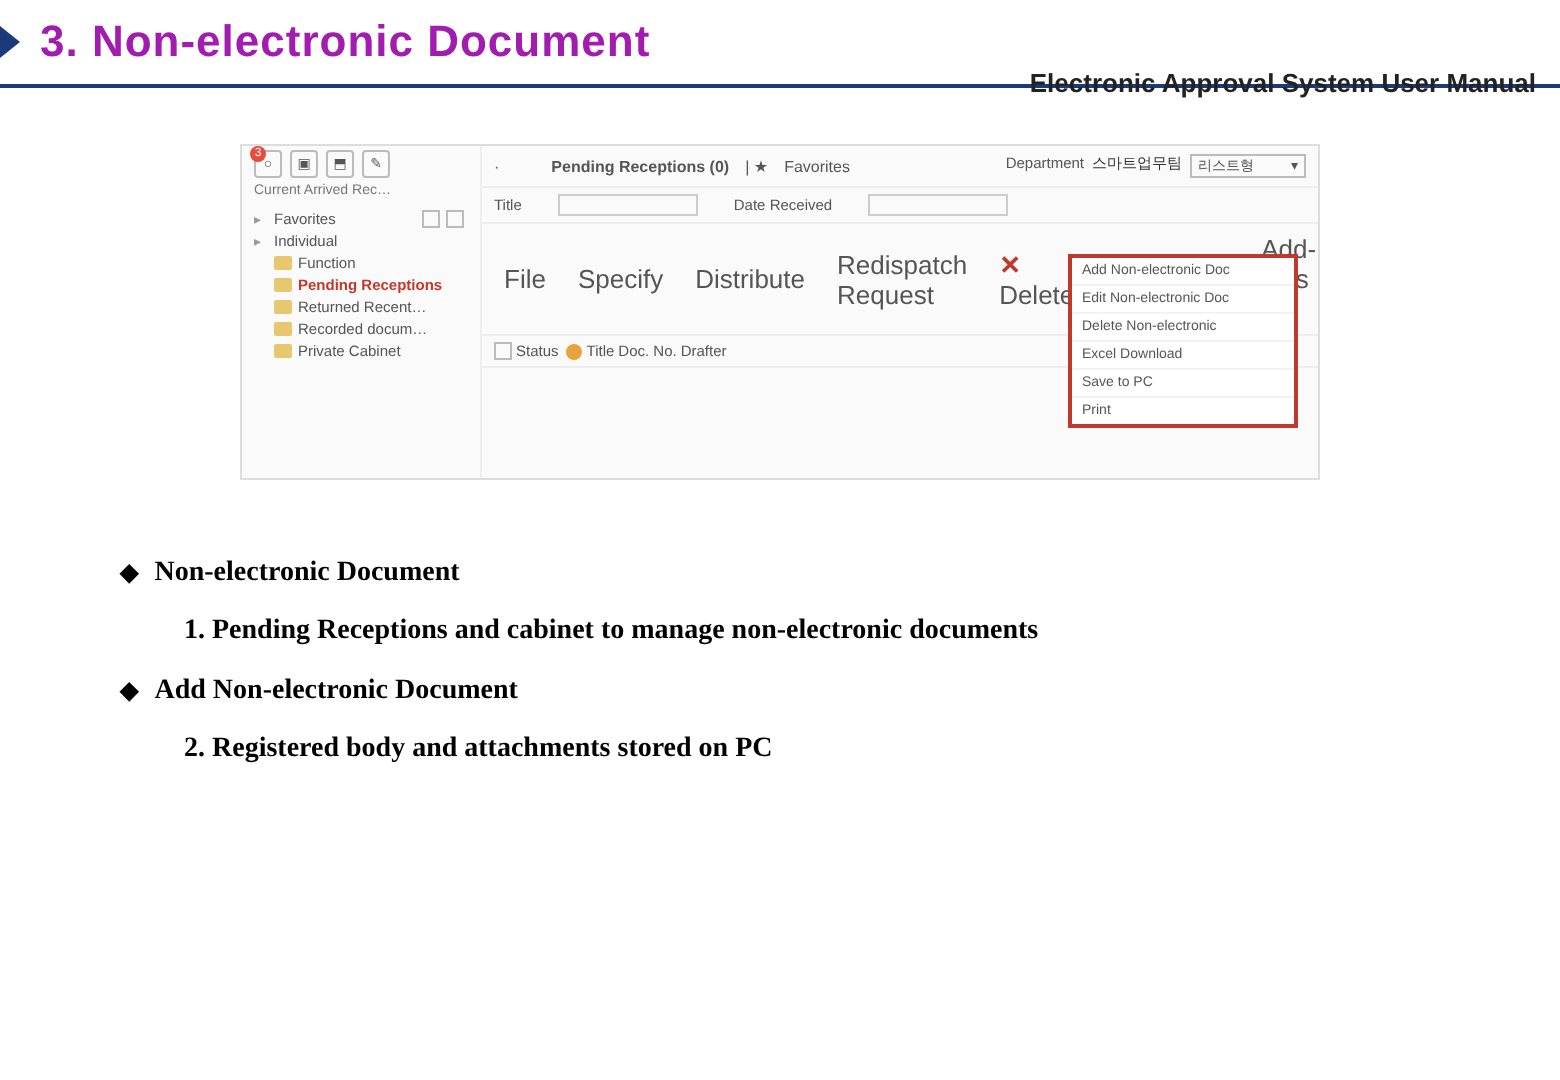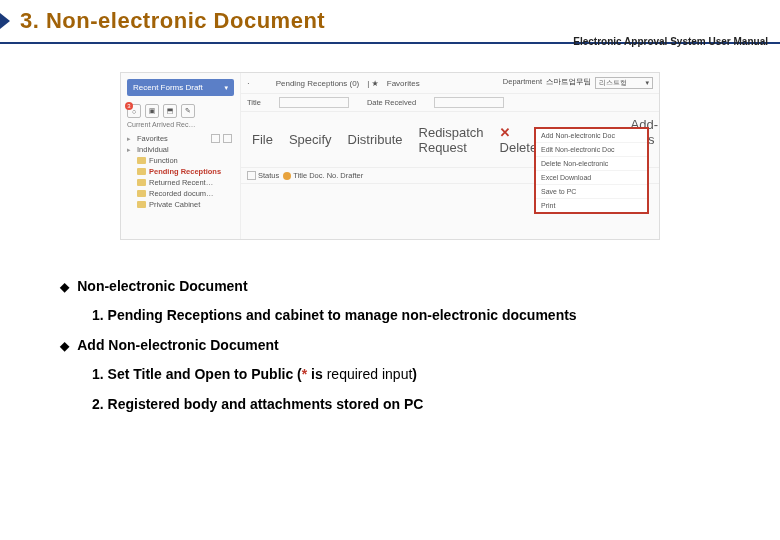--- a/index.html
+++ b/index.html
@@ -1,21 +1,21 @@
 <!DOCTYPE html>
 <html><head>
 <meta charset="utf-8">
 <style>
   * { box-sizing: border-box; margin: 0; padding: 0; }
   body { width: 780px; height: 540px; font-family: "Malgun Gothic", Arial, sans-serif; background: #fff; overflow: hidden; }
   
   .header { position: relative; height: 44px; background: #fff; border-bottom: 2px solid #1a3a7a; display: flex; align-items: center; justify-content: space-between; padding: 0 12px 0 20px; }
   .header::before { content: ""; position: absolute; left: 0; top: 50%; transform: translateY(-50%); width: 0; height: 0; border-left: 10px solid #1a3a7a; border-top: 8px solid transparent; border-bottom: 8px solid transparent; }
-  .page-title { font-size: 22px; font-weight: bold; color: #a16207; letter-spacing: 0.5px; }
-  .doc-title { font-size: 10px; font-weight: bold; color: #222; margin-top: 40px; }
+  .page-title { font-size: 22px; font-weight: bold; color: #a21caf; letter-spacing: 0.5px; }
+  .doc-title { font-size: 13px; font-weight: bold; color: #222; margin-top: 40px; }
   
   .screenshot { margin: 28px auto 0; width: 540px; height: 168px; border: 1px solid #ddd; position: relative; background: #fafafa; font-size: 8px; color: #555; }
   
   .ss-left { position: absolute; left: 0; top: 0; width: 120px; height: 100%; border-right: 1px solid #eee; }
   .btn-recent { margin: 6px; background: #5b7fc7; color: #fff; padding: 4px 6px; border-radius: 2px; font-size: 8px; display: flex; align-items: center; justify-content: space-between; }
   .btn-recent::after { content: "▾"; font-size: 7px; }
   .circle-row { display: flex; gap: 4px; padding: 2px 6px; }
   .circle { width: 14px; height: 14px; border: 1px solid #bbb; border-radius: 2px; display: flex; align-items: center; justify-content: center; font-size: 7px; position: relative; }
   .badge { position: absolute; top: -3px; left: -3px; width: 8px; height: 8px; background: #e74c3c; border-radius: 50%; font-size: 6px; color: #fff; line-height: 8px; text-align: center; }
   .side-label { padding: 1px 6px; font-size: 7px; color: #777; overflow: hidden; white-space: nowrap; }
@@ -23,58 +23,55 @@
   .tree-row { display: flex; align-items: center; gap: 3px; padding: 1px 0; font-size: 7.5px; white-space: nowrap; }
   .tree-row.sub { padding-left: 10px; }
   .tree-row.sel { color: #c0392b; font-weight: bold; }
   .folder { width: 9px; height: 7px; background: #e8c86e; border-radius: 1px; flex-shrink: 0; }
   .arrow { width: 7px; flex-shrink: 0; font-size: 7px; color: #999; }
   .grid-icons { display: flex; gap: 3px; margin-left: auto; padding-right: 2px; }
   .gi { width: 9px; height: 9px; border: 1px solid #bbb; }
   
   .ss-main { position: absolute; left: 120px; top: 0; right: 0; height: 100%; }
   .row1 { display: flex; align-items: center; padding: 4px 6px; border-bottom: 1px solid #eee; gap: 8px; }
-  .row1 .lbl { font-weight: normal; padding-left: 18px; }
+  .row1 .lbl { font-weight: bold; padding-left: 18px; }
   .dept-side { margin-left: auto; display: flex; align-items: flex-start; gap: 4px; font-size: 7.5px; }
   .dept-text { color: #333; }
   .dd { width: 58px; height: 12px; border: 1px solid #bbb; display: flex; align-items: center; justify-content: space-between; padding: 0 3px; font-size: 7px; }
   .row2 { display: flex; align-items: center; padding: 3px 6px; border-bottom: 1px solid #eee; gap: 18px; font-size: 7.5px; }
   .inp { width: 70px; height: 11px; border: 1px solid #ccc; }
   .row3 { display: flex; align-items: center; padding: 3px 6px; border-bottom: 1px solid #eee; gap: 6px; font-size: 13px; }
   .tb { padding: 1px 4px; border: 1px solid transparent; }
   .del-x { color: #c0392b; font-weight: bold; }
   
   .addons-box { position: absolute; right: 10px; top: 54px; width: 115px; border: 2px solid #c0392b; background: #fff; }
   .addons-item { padding: 3px 5px; font-size: 7px; border-bottom: 1px solid #f3f3f3; white-space: nowrap; overflow: hidden; }
   .addons-item:last-child { border-bottom: none; }
   
   .thead { display: flex; padding: 3px 6px; border-bottom: 1px solid #eee; font-size: 7.5px; gap: 2px; }
   .cb { width: 9px; height: 9px; border: 1px solid #bbb; flex-shrink: 0; }
   .status-dot { width: 8px; height: 8px; background: #e8a33d; border-radius: 50%; display: inline-block; margin-left: 4px; vertical-align: middle; }
   .thead .col { white-space: nowrap; }
   
-  .content { padding: 32px 60px 0 60px; font-size: 14px; font-weight: bold; color: #000; line-height: 2.1; }
+  .content { padding: 32px 60px 0 60px; font-size: 14px; font-weight: bold; color: #000; line-height: 2.1; font-family: Liberation Serif, serif; }
   .bullet-row::before { content: "◆"; margin-right: 8px; font-size: 12px; }
   .num-row { padding-left: 32px; }
   .star { color: #c0392b; }
   .req { font-weight: normal; }
 </style>
 </head>
 <body>
 
 <div class="header">
   <div class="page-title">3. Non-electronic Document</div>
   <div class="doc-title">Electronic Approval System User Manual</div>
 </div>
 
 <div class="screenshot">
   <div class="ss-left">
-    <div class="btn-recent">
-        <span>Recent Forms Draft</span>
-      </div>
     <div class="circle-row">
       <div class="circle"><span class="badge">3</span>○</div>
       <div class="circle">▣</div>
       <div class="circle">⬒</div>
       <div class="circle">✎</div>
     </div>
     <div class="side-label">Current Arrived Rec…</div>
     <div class="tree">
       <div class="tree-row">
         <span class="arrow">▸</span>
@@ -157,15 +154,14 @@
       <div class="addons-item">Save to PC</div>
       <div class="addons-item">Print</div>
     </div>
   </div>
 </div>
 
 <div class="content">
   <div class="bullet-row">Non-electronic Document</div>
   <div class="num-row">1. Pending Receptions and cabinet to manage non-electronic documents</div>
   <div class="bullet-row">Add Non-electronic Document</div>
-  <div class="num-row"><span>1. Set Title and Open to Public (</span><span class="star">*</span><span> is </span><span class="req">required input</span><span>)</span></div>
   <div class="num-row">2. Registered body and attachments stored on PC</div>
 </div>
 
 </body></html>

